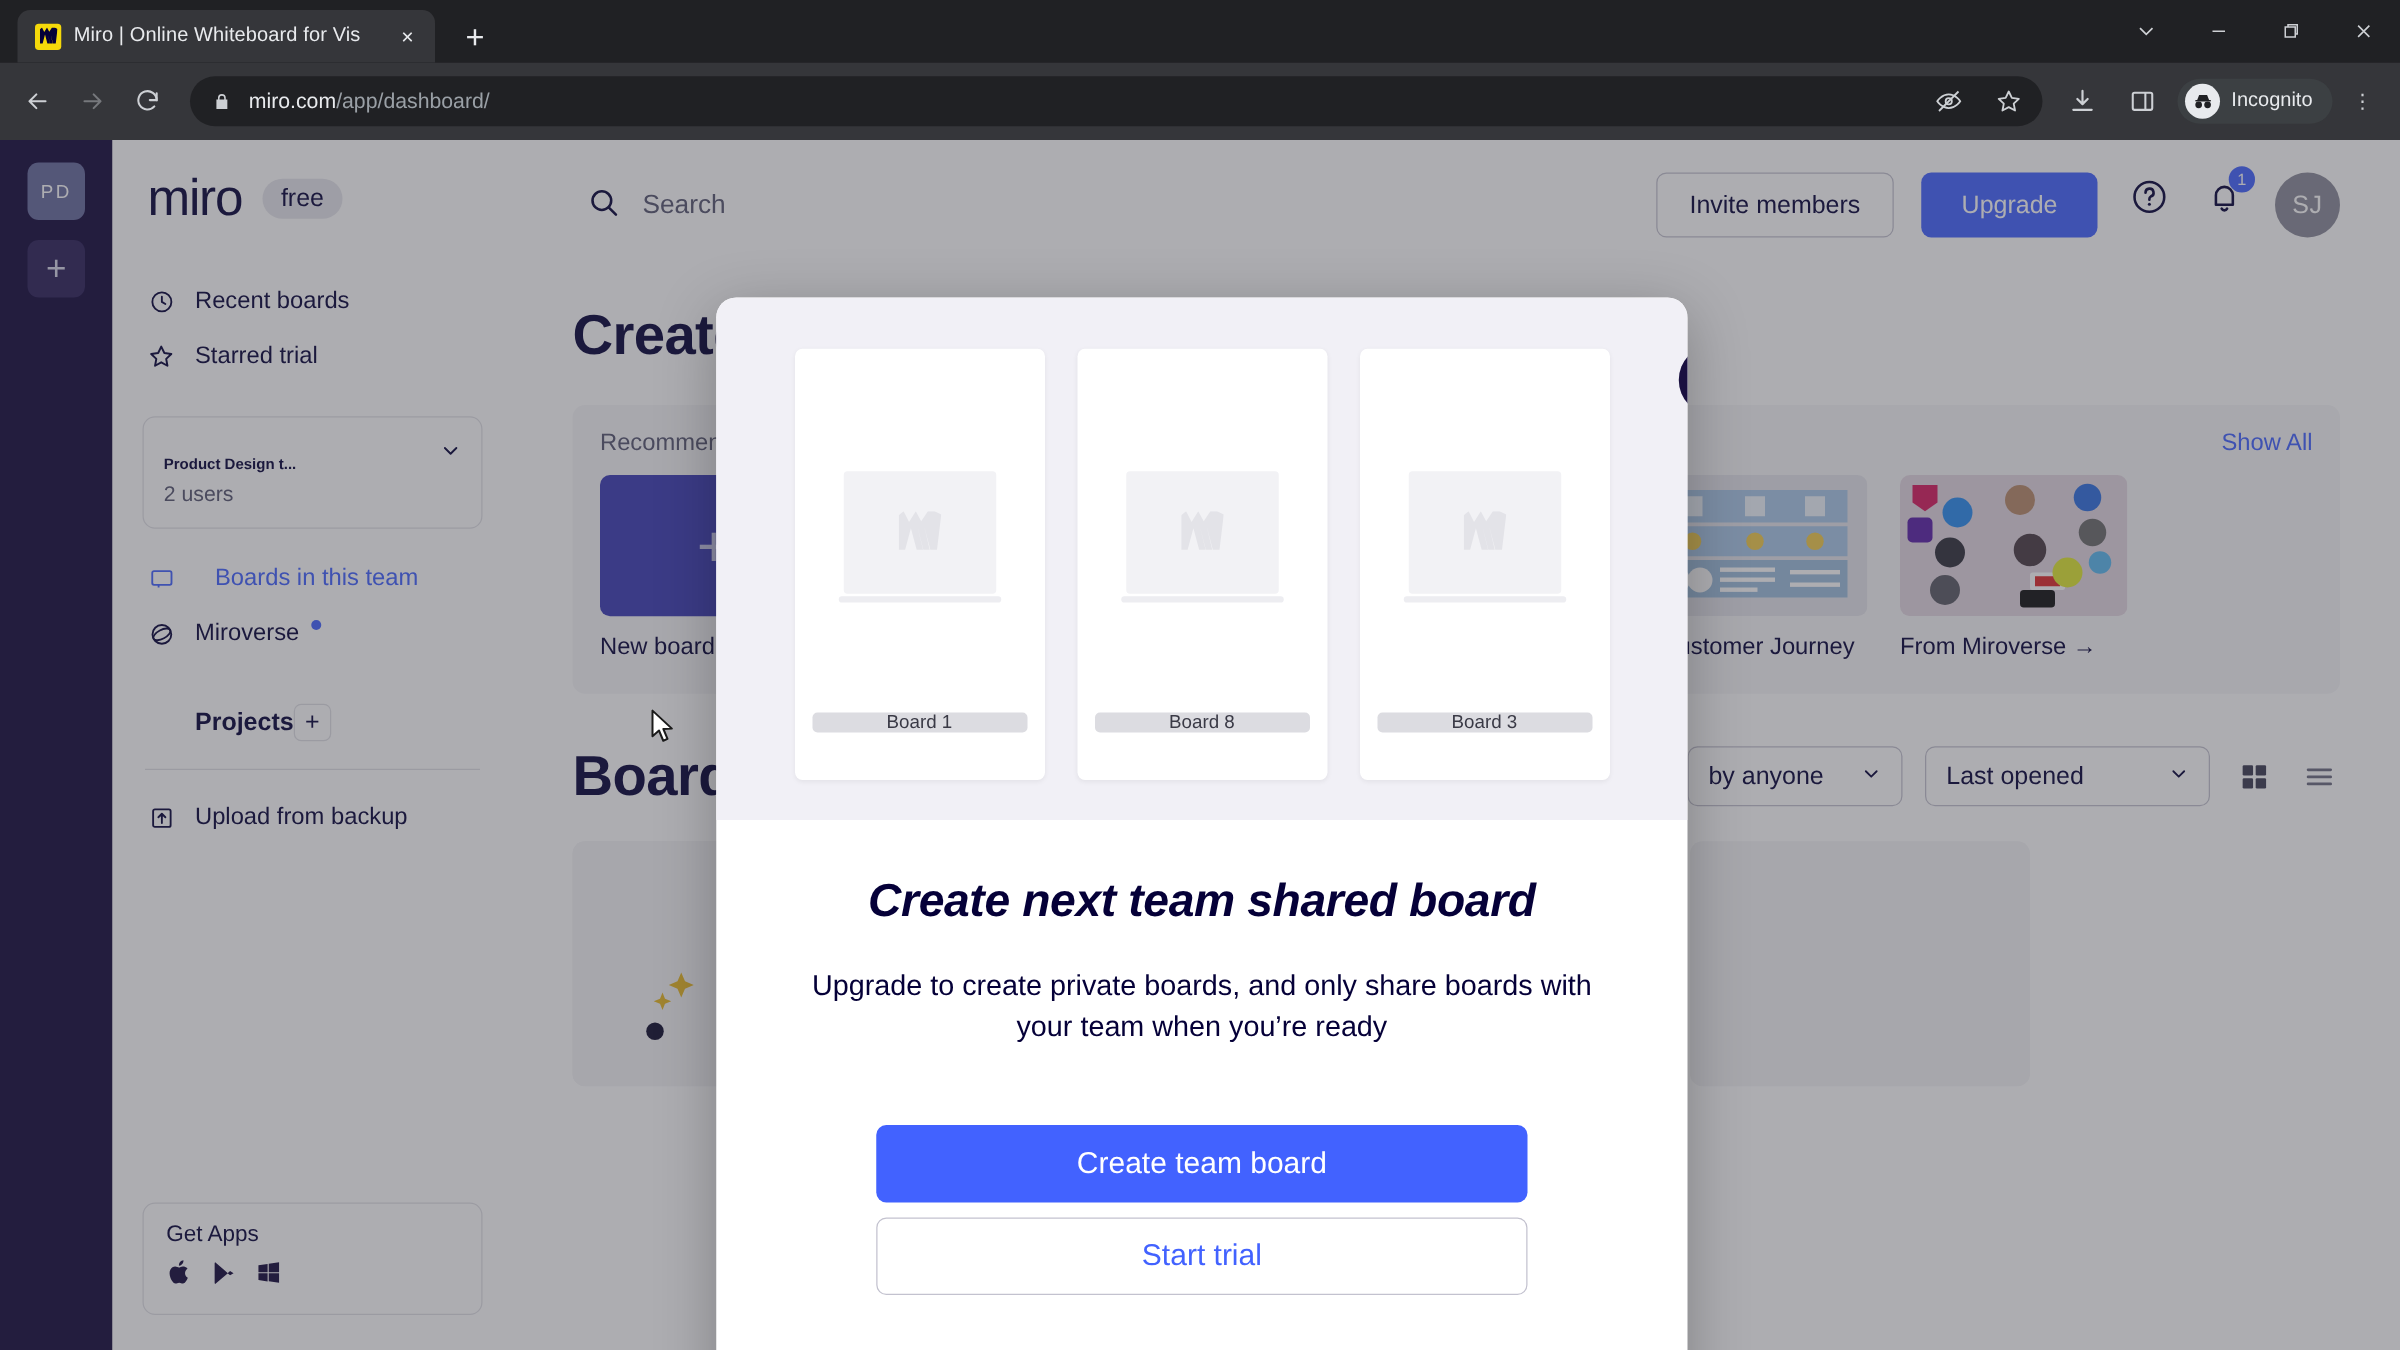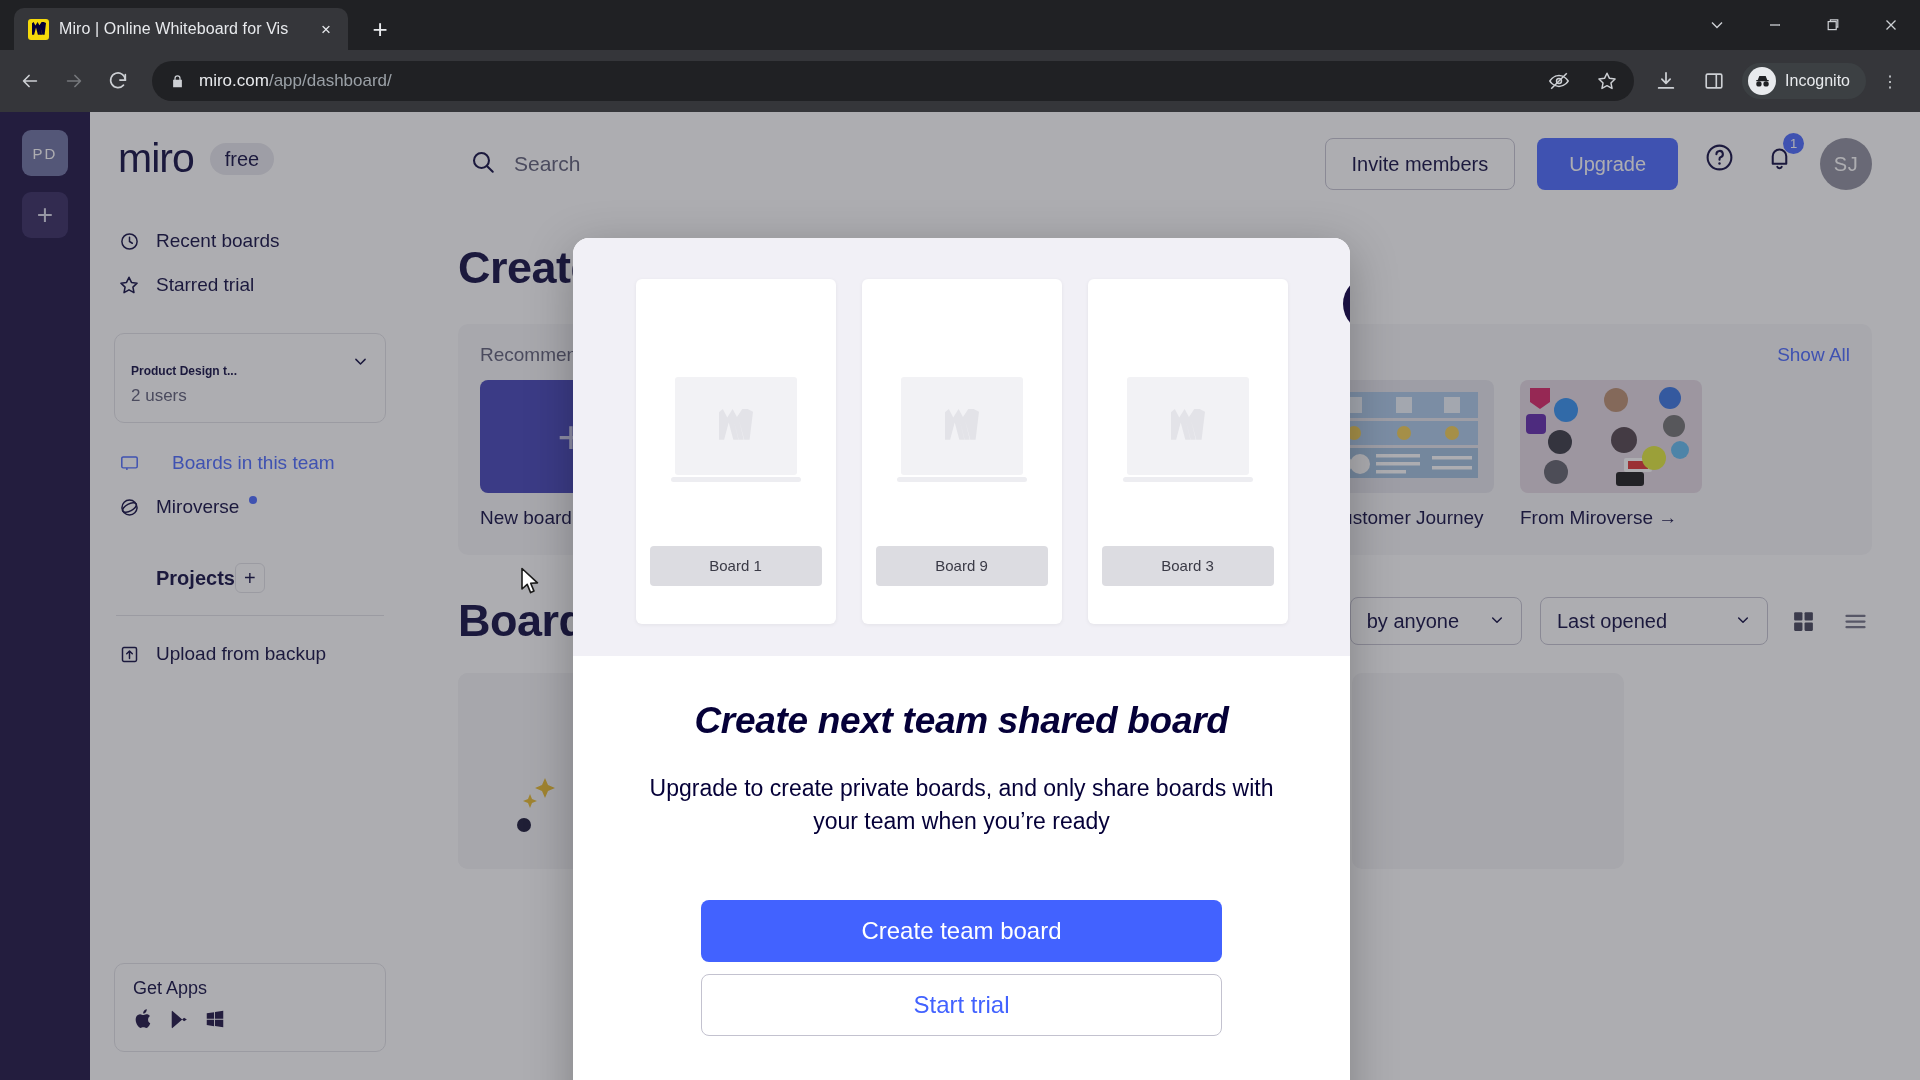--- a/index.html
+++ b/index.html
@@ -243,21 +243,21 @@
   .hero-thumb {
     width: 122px; height: 98px; background: #f2f2f5; border-radius: 3px;
     margin-top: 98px; display: flex; align-items: center; justify-content: center;
     position: relative;
   }
   .hero-thumb::after {
     content: ""; position: absolute; left: -4px; right: -4px; bottom: -7px;
     height: 5px; background: #ededf1; border-radius: 3px;
   }
   .hero-name {
-    position: absolute; bottom: 38px; left: 14px; right: 14px; height: 40px;
+    position: absolute; bottom: 38px; left: 14px; right: 14px; height: 16px;
     background: #dcdce1; border-radius: 4px; color: #3a3a46; font-size: 15px;
     display: flex; align-items: center; justify-content: center;
   }
   .modal-close {
     position: absolute; left: 770px; top: 38px; width: 56px; height: 56px;
     border-radius: 50%; background: #1a1040; color: #fff;
     display: flex; align-items: center; justify-content: center;
     z-index: 5; border: none;
   }
   .modal-body { flex: 1 1 auto; padding: 44px 58px 0 58px; text-align: center; }
@@ -704,21 +704,21 @@
               </svg>
           </div>
           <div class="hero-name">Board 1</div>
         </div>
         <div class="hero-card">
           <div class="hero-thumb">
             <svg width="34" height="34" viewBox="0 0 14 14">
                 <path d="M9.6 0 7.4 3.3 5.6 0 3.4 3.5 1.6 0 0 1.3v11.4h2.1L4 5.6l1.9 7.1H8L6.2 5.3 8.1 12.7h2.1L8.4 5l2 7.7H12.6L14 1.1 11.8 0z" fill="#e3e3e8"></path>
               </svg>
           </div>
-          <div class="hero-name">Board 9</div>
+          <div class="hero-name">Board 8</div>
         </div>
         <div class="hero-card">
           <div class="hero-thumb">
             <svg width="34" height="34" viewBox="0 0 14 14">
                 <path d="M9.6 0 7.4 3.3 5.6 0 3.4 3.5 1.6 0 0 1.3v11.4h2.1L4 5.6l1.9 7.1H8L6.2 5.3 8.1 12.7h2.1L8.4 5l2 7.7H12.6L14 1.1 11.8 0z" fill="#e3e3e8"></path>
               </svg>
           </div>
           <div class="hero-name">Board 3</div>
         </div>
       </div>

